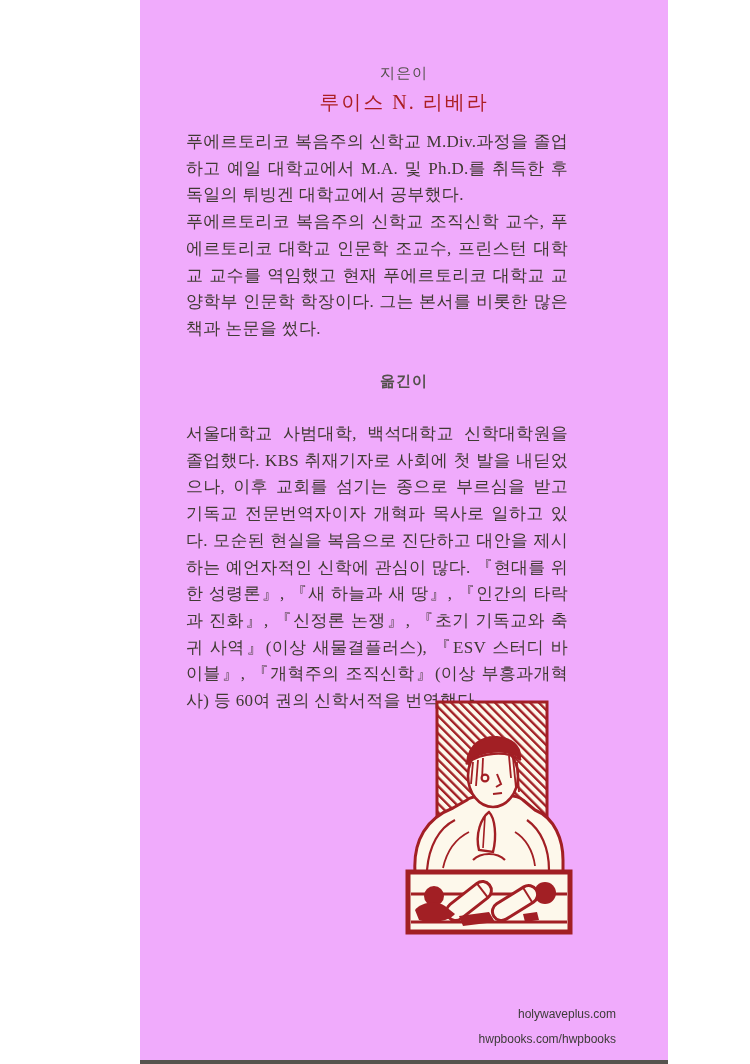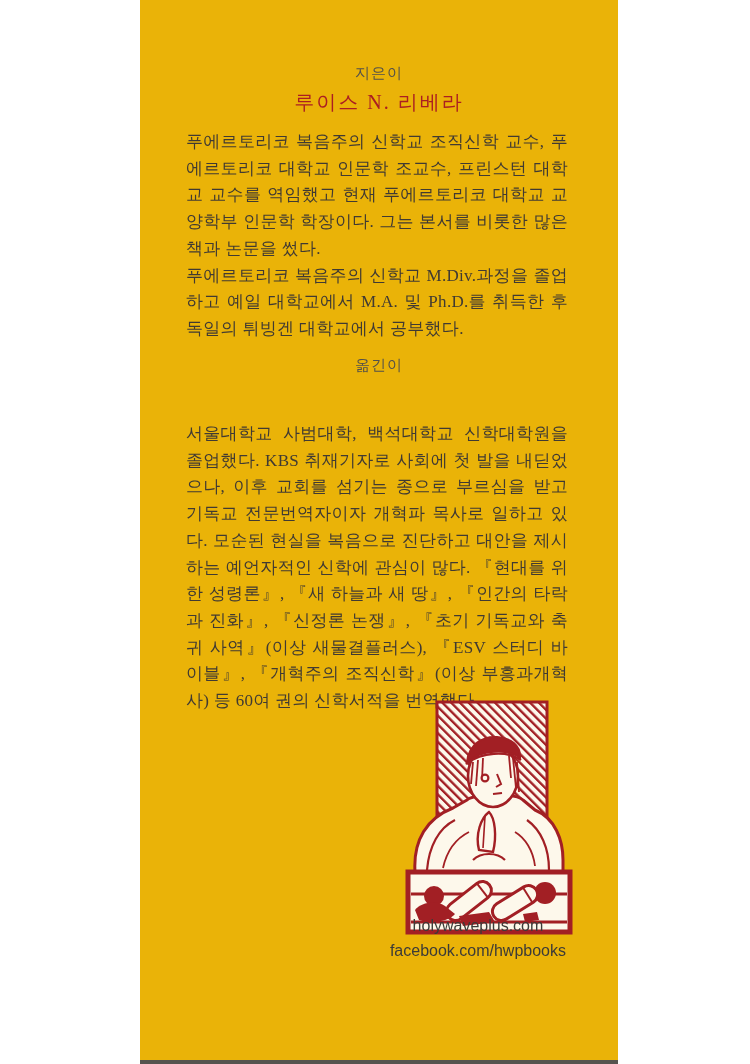--- a/index.html
+++ b/index.html
@@ -6,22 +6,22 @@
   body{
     width:750px;height:1064px;
     background:#ffffff;
     font-family:"Liberation Serif","DejaVu Serif",serif;
     position:relative;
     overflow:hidden;
   }
   .page{
     position:absolute;
     left:140px;top:0;
-    width:478px;height:1064px;
-    background:#eab308;
+    width:528px;height:1064px;
+    background:#f0abfc;
   }
   .role-label{
     position:absolute;
     left:0;width:100%;
     text-align:center;
     font-size:15px;
     letter-spacing:1px;
     color:#53504b;
   }
   .person-name{
@@ -41,56 +41,56 @@
     line-height:26.7px;
     color:#403a33;
     text-align:justify;
     word-break:break-all;
     letter-spacing:0.3px;
   }
   .bio p{margin:0;padding:0;}
   .author-role{top:64px;}
   .author-name{top:89px;}
   .author-bio{top:129px;}
-  .translator-role{top:356px;}
+  .translator-role{top:372px;font-weight:bold;}
   .translator-name{top:381px;}
   .translator-bio{top:421px;}
   .illustration{
     position:absolute;
     left:263px;top:700px;
     width:172px;height:238px;
   }
   .footer-links{
     position:absolute;
-    right:52px;top:913px;
-    text-align:center;
+    right:52px;top:1002px;
+    text-align:right;
     font-family:"Liberation Sans","DejaVu Sans",sans-serif;
-    font-size:16px;
+    font-size:12px;
     line-height:25px;
     color:#3c3b38;
   }
   .page-bottom-edge{
     position:absolute;
     left:0;bottom:0;
     width:100%;height:4px;
     background:#56544f;
   }
 </style>
 </head>
 <body>
 
 <div class="page">
 
   <div class="role-label author-role">지은이</div>
 
   <div class="person-name author-name">루이스 N. 리베라</div>
 
   <div class="bio author-bio">
+    <p>푸에르토리코 복음주의 신학교 M.Div.과정을 졸업하고 예일 대학교에서 M.A. 및 Ph.D.를 취득한 후 독일의 튀빙겐 대학교에서 공부했다.</p>
     <p>푸에르토리코 복음주의 신학교 조직신학 교수, 푸에르토리코 대학교 인문학 조교수, 프린스턴 대학교 교수를 역임했고 현재 푸에르토리코 대학교 교양학부 인문학 학장이다. 그는 본서를 비롯한 많은 책과 논문을 썼다.</p>
-    <p>푸에르토리코 복음주의 신학교 M.Div.과정을 졸업하고 예일 대학교에서 M.A. 및 Ph.D.를 취득한 후 독일의 튀빙겐 대학교에서 공부했다.</p>
   </div>
 
   <div class="role-label translator-role">옮긴이</div>
 
 
   <div class="bio translator-bio">
     <p>서울대학교 사범대학, 백석대학교 신학대학원을 졸업했다. KBS 취재기자로 사회에 첫 발을 내딛었으나, 이후 교회를 섬기는 종으로 부르심을 받고 기독교 전문번역자이자 개혁파 목사로 일하고 있다. 모순된 현실을 복음으로 진단하고 대안을 제시하는 예언자적인 신학에 관심이 많다. 『현대를 위한 성령론』, 『새 하늘과 새 땅』, 『인간의 타락과 진화』, 『신정론 논쟁』, 『초기 기독교와 축귀 사역』(이상 새물결플러스), 『ESV 스터디 바이블』, 『개혁주의 조직신학』(이상 부흥과개혁사) 등 60여 권의 신학서적을 번역했다.</p>
   </div>
 
   <div class="illustration">
@@ -148,17 +148,17 @@
       </g>
 
       <path d="M12,210 C18,202 34,200 42,206 L52,214 C46,222 26,224 16,220 Z" fill="#a21f24"></path>
       <path d="M56,216 L86,212 L92,222 L60,226 Z" fill="#a21f24"></path>
       <path d="M120,214 L134,212 L136,220 L122,222 Z" fill="#a21f24"></path>
     </svg>
   </div>
 
   <div class="footer-links">
     <div>holywaveplus.com</div>
-    <div>facebook.com/hwpbooks</div>
+    <div>hwpbooks.com/hwpbooks</div>
   </div>
 
   <div class="page-bottom-edge"></div>
 </div>
 
 </body></html>

